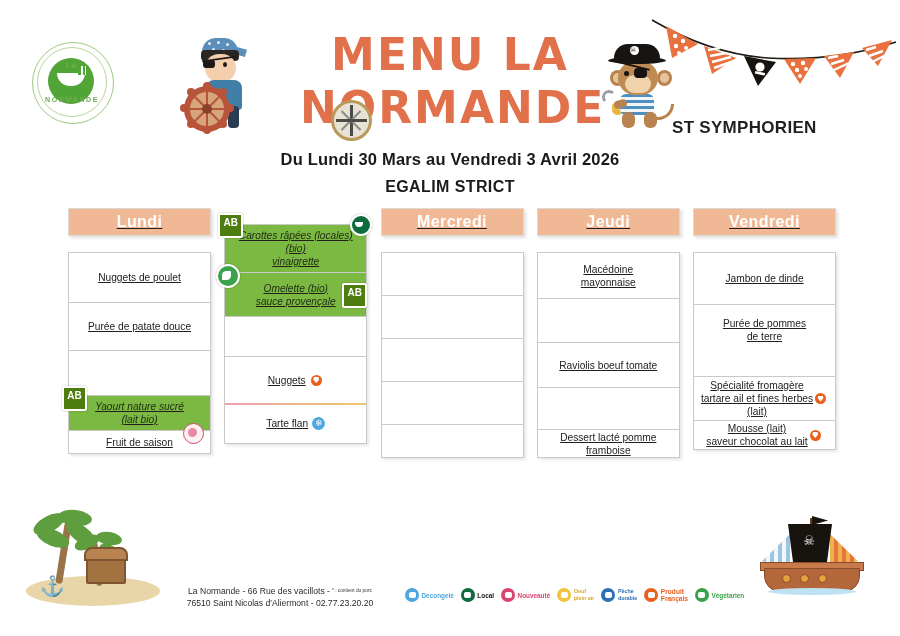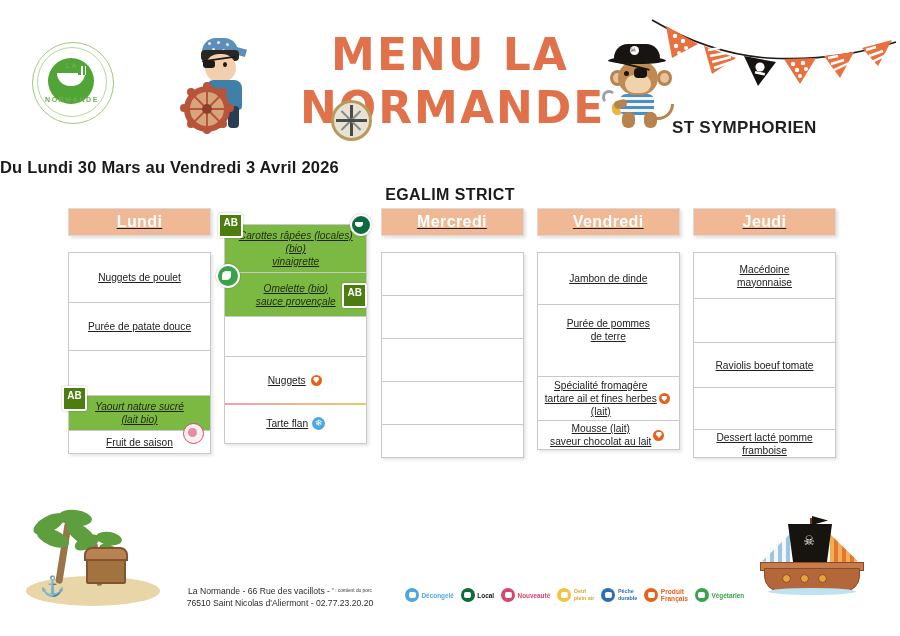--- a/index.html
+++ b/index.html
@@ -353,25 +353,24 @@
     top: 118px;
     font-size: 17px;
     font-weight: bold;
     letter-spacing: 0.3px;
     color: #231f20;
     font-family: "Liberation Sans", sans-serif;
   }
 
   
   .date-line {
-    text-align: left;
+    text-align: center;
     font-size: 16.5px;
     font-weight: bold;
     color: #1a1a1a;
-    margin-top: 8px;
     letter-spacing: 0.2px;
   }
   .egalim-line {
     text-align: center;
     font-size: 16px;
     font-weight: bold;
     color: #1a1a1a;
     margin-top: 9px;
     letter-spacing: 0.4px;
   }
@@ -914,59 +913,59 @@
       <div class="day-body">
         <div class="cell empty-cell" style="height:43px;"></div>
         <div class="cell empty-cell" style="height:43px;"></div>
         <div class="cell empty-cell" style="height:43px;"></div>
         <div class="cell empty-cell" style="height:43px;"></div>
         <div class="cell empty-cell" style="height:32px;"></div>
       </div>
     </div>
 
     <div class="day-col">
+      <div class="day-header">Jeudi</div>
+      <div class="day-body">
+        <div class="cell" style="height:46px;">
+          <span class="cell-text" style="white-space:pre-line;">Macédoine
+mayonnaise</span>
+        </div>
+        <div class="cell empty-cell" style="height:44px;"></div>
+        <div class="cell" style="height:45px;">
+          <span class="cell-text">Raviolis boeuf tomate</span>
+        </div>
+        <div class="cell empty-cell" style="height:42px;"></div>
+        <div class="cell" style="height:27px;">
+          <span class="cell-text" style="white-space:pre-line;">Dessert lacté pomme
+framboise</span>
+        </div>
+      </div>
+    </div>
+
+    <div class="day-col">
       <div class="day-header">Vendredi</div>
       <div class="day-body">
         <div class="cell" style="height:52px;">
           <span class="cell-text">Jambon de dinde</span>
         </div>
         <div class="cell" style="height:50px;border-bottom:none;">
           <span class="cell-text" style="white-space:pre-line;">Purée de pommes
 de terre</span>
         </div>
         <div class="cell empty-cell" style="height:22px;"></div>
         <div class="cell" style="height:44px;">
           <span class="cell-text" style="white-space:pre-line;">Spécialité fromagère
 tartare ail et fines herbes
 (lait)</span>
           <span class="badge-fr"></span>
         </div>
         <div class="cell" style="height:28px;">
           <span class="cell-text" style="white-space:pre-line;">Mousse (lait)
 saveur chocolat au lait</span>
           <span class="badge-fr"></span>
-        </div>
-      </div>
-    </div>
-
-    <div class="day-col">
-      <div class="day-header">Jeudi</div>
-      <div class="day-body">
-        <div class="cell" style="height:46px;">
-          <span class="cell-text" style="white-space:pre-line;">Macédoine
-mayonnaise</span>
-        </div>
-        <div class="cell empty-cell" style="height:44px;"></div>
-        <div class="cell" style="height:45px;">
-          <span class="cell-text">Raviolis boeuf tomate</span>
-        </div>
-        <div class="cell empty-cell" style="height:42px;"></div>
-        <div class="cell" style="height:27px;">
-          <span class="cell-text" style="white-space:pre-line;">Dessert lacté pomme
-framboise</span>
         </div>
       </div>
     </div>
   </div>
 
   <div class="island">
     <div class="isl-sand"></div>
     <div class="isl-trunk" style="left:42px;top:22px;width:7px;height:62px;transform:rotate(9deg);"></div>
     <div class="isl-trunk" style="left:76px;top:42px;width:6px;height:44px;transform:rotate(-7deg);"></div>
     <div class="isl-frond" style="left:14px;top:16px;transform:rotate(-28deg);"></div>

